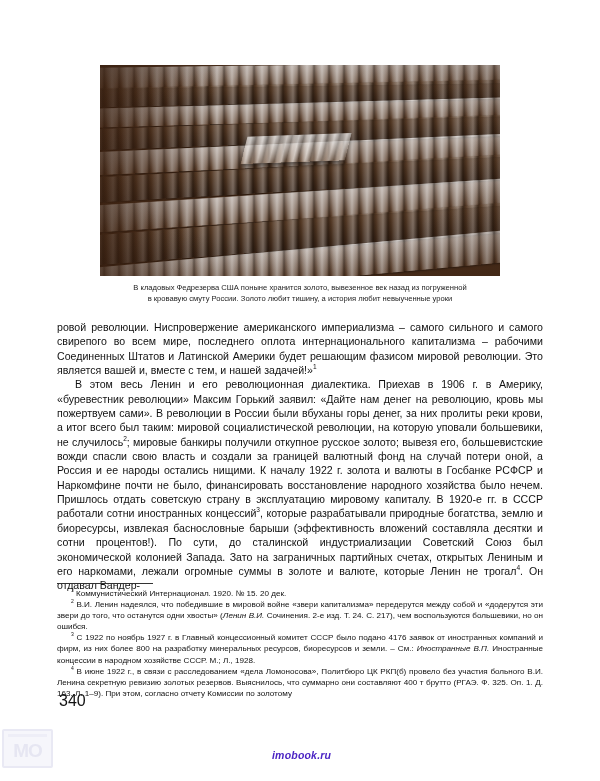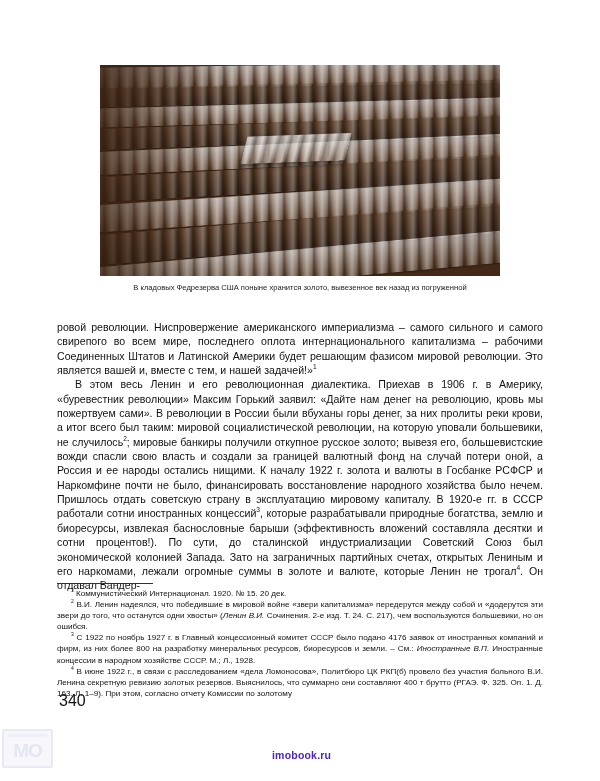--- a/index.html
+++ b/index.html
@@ -180,20 +180,21 @@
     font-size: 16px;
     color: #111111;
   }
 
   
   .wm-site {
     position: absolute;
     left: 272px;
     top: 749px;
     font-size: 10.5px;
+    font-style: italic;
     font-weight: bold;
     color: #4b24c4;
     letter-spacing: 0.2px;
   }
   .wm-logo {
     position: absolute;
     left: 2px;
     top: 729px;
     width: 47px;
     height: 35px;
@@ -240,20 +241,21 @@
       <div class="row dark  r8"></div>
       <div class="row light r9"></div>
       <div class="pallet"></div>
     </div>
     <div class="vignette"></div>
   </div>
 
   <div class="caption">
     <span>В кладовых Федрезерва США поныне хранится золото, вывезенное век назад из погруженной</span>
     <br>
+    <span>в кровавую смуту России. Золото любит тишину, а история любит невыученные уроки</span>
   </div>
 
   <div class="body-col">
     <p class="cont"><span>ровой революции. Ниспровержение американского империализма – самого сильного и самого свирепого во всем мире, последнего оплота интернационального капитализма – рабочими Соединенных Штатов и Латинской Америки будет решающим фазисом мировой революции. Это является вашей и, вместе с тем, и нашей задачей!»</span><sup>1</sup></p>
 
     <p class="indent"><span>В этом весь Ленин и его революционная диалектика. Приехав в 1906 г. в Америку, «буревестник революции» Максим Горький заявил: «Дайте нам денег на революцию, кровь мы пожертвуем сами». В революции в России были вбуханы горы денег, за них пролиты реки крови, а итог всего был таким: мировой социалистической революции, на которую уповали большевики, не случилось</span><sup>2</sup><span>; мировые банкиры получили откупное русское золото; вывезя его, большевистские вожди спасли свою власть и создали за границей валютный фонд на случай потери оной, а Россия и ее народы остались нищими. К началу 1922 г. золота и валюты в Госбанке РСФСР и Наркомфине почти не было, финансировать восстановление народного хозяйства было нечем. Пришлось отдать советскую страну в эксплуатацию мировому капиталу. В 1920-е гг. в СССР работали сотни иностранных концессий</span><sup>3</sup><span>, которые разрабатывали природные богатства, землю и биоресурсы, извлекая баснословные барыши (эффективность вложений составляла десятки и сотни процентов!). По сути, до сталинской индустриализации Советский Союз был экономической колонией Запада. Зато на заграничных партийных счетах, открытых Лениным и его наркомами, лежали огромные суммы в золоте и валюте, которые Ленин не трогал</span><sup>4</sup><span>. Он отдавал Вандер-</span></p>
   </div>
 
   <div class="fn-rule"></div>
 

